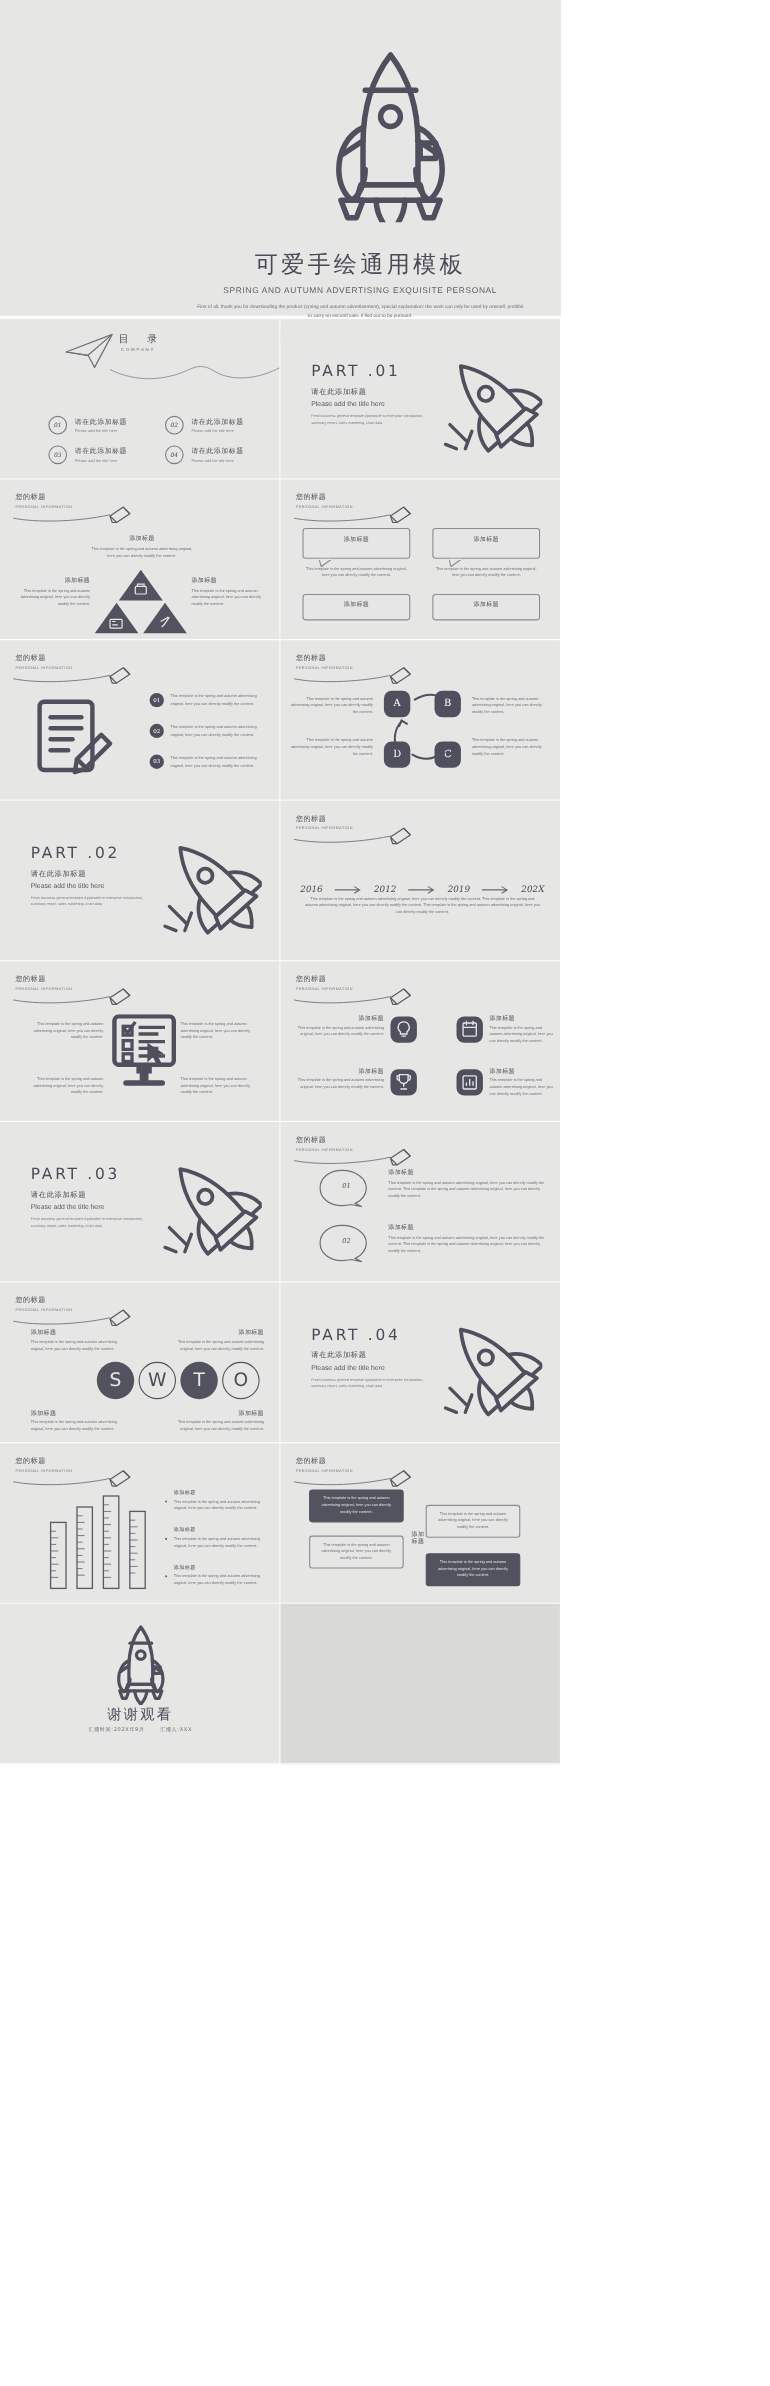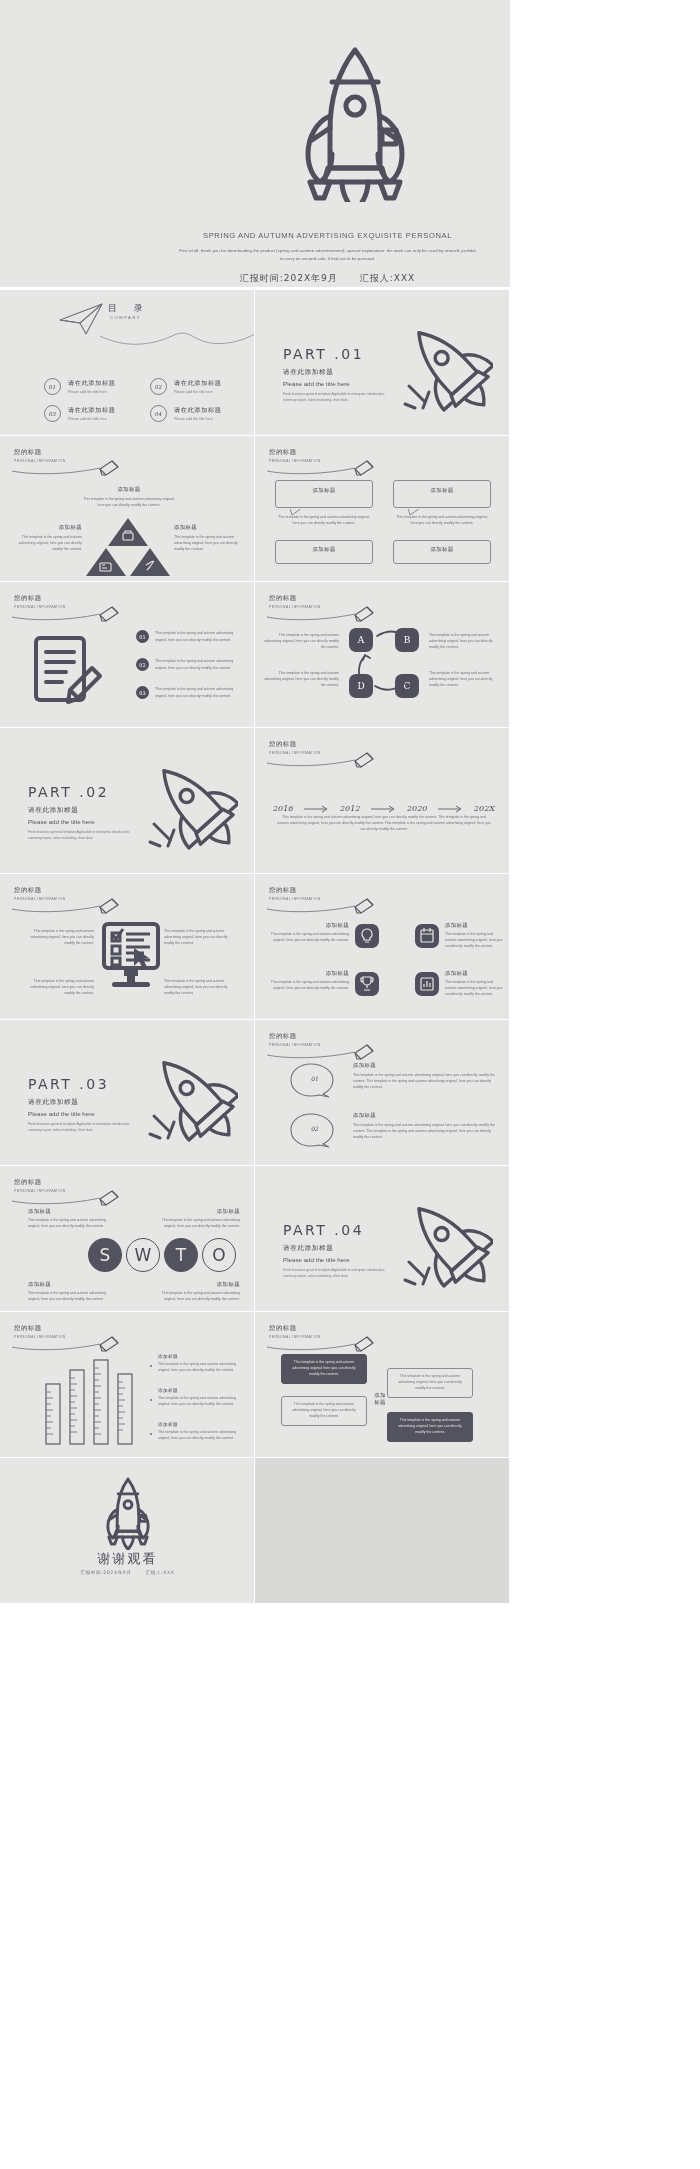--- a/index.html
+++ b/index.html
@@ -65,21 +65,21 @@
   .toc-item { position: absolute; display: flex; align-items: center; gap: 7px; }
   .toc-num {
     width: 17px; height: 17px; border: 1px solid #7c7c88; border-radius: 50%;
     display: flex; align-items: center; justify-content: center;
     font-size: 5.4px; font-style: italic; color: #4a4a58; font-family: "DejaVu Serif", serif;
   }
   .toc-t1 { font-size: 6.2px; color: #4a4a58; letter-spacing: .6px; font-family:"DejaVu Sans",sans-serif;}
   .toc-t2 { font-size: 3.6px; color: #80808b; margin-top: 2px; }
 
   
-  .part-wrap { position: absolute; left: 28px; top: 56px; width: 120px; }
+  .part-wrap { position: absolute; left: 28px; top: 40px; width: 120px; }
   .part-big {
     font-size: 14px; letter-spacing: 2.5px; color: #4a4a58;
     font-family: "DejaVu Sans", sans-serif; font-weight: 400;
   }
   .part-cn { font-size: 6.6px; color: #4a4a58; margin-top: 6px; letter-spacing:.6px; font-family:"DejaVu Sans",sans-serif;}
   .part-en { font-size: 6.2px; color: #55555f; margin-top: 3px; }
   .part-note { font-size: 3.3px; line-height: 1.75; color: #7a7a85; margin-top: 5px; width: 112px; }
   .badge-sq {
     position: absolute; width: 24px; height: 24px; border-radius: 7px;
     background: #4f4f5e; display: flex; align-items: center; justify-content: center;
@@ -131,20 +131,21 @@
         <path d="M40 86 L22 98"></path>
           <path d="M90 86 L108 98"></path>
         <rect x="92" y="88" width="14" height="14"></rect>
         <path d="M38 126 L92 126 L96 140 L34 140 Z"></path>
         <path d="M52 140 C52 152 58 162 65 170 C72 162 78 152 78 140"></path>
         <path d="M20 140 L40 140 L34 156 L26 156 Z"></path>
         <path d="M90 140 L110 140 L104 156 L96 156 Z"></path>
       </g>
     </svg>
     <div class="cover-text">
+      <div class="cover-title">可爱手绘通用模板</div>
       <div class="cover-sub">SPRING AND AUTUMN ADVERTISING EXQUISITE PERSONAL</div>
       <div class="cover-para">First of all, thank you for downloading the product (spring and autumn advertisement), special explanation: the work can only be used by oneself, prohibit to carry on second sale, if find out to be pursued.</div>
       <div class="cover-foot">
         <span>汇报时间:202X年9月</span>
         <span>汇报人:XXX</span>
       </div>
     </div>
   </div>
 
   <div class="grid">
@@ -418,21 +419,21 @@
         </div>
         <div style="position:absolute;left:18px;top:76px;width:222px;display:flex;align-items:center;justify-content:space-between">
           <span class="yr">2016</span>
           <svg width="26" height="8" viewBox="0 0 26 8">
               <path d="M0 4 H22 M18 1 L23 4 L18 7" fill="none" stroke="#6a6a76" stroke-width="1"></path>
             </svg>
           <span class="yr">2012</span>
           <svg width="26" height="8" viewBox="0 0 26 8">
               <path d="M0 4 H22 M18 1 L23 4 L18 7" fill="none" stroke="#6a6a76" stroke-width="1"></path>
             </svg>
-          <span class="yr">2020</span>
+          <span class="yr">2019</span>
           <svg width="26" height="8" viewBox="0 0 26 8">
               <path d="M0 4 H22 M18 1 L23 4 L18 7" fill="none" stroke="#6a6a76" stroke-width="1"></path>
             </svg>
           <span class="yr">202X</span>
         </div>
         <div class="t-en" style="position:absolute;left:22px;top:86px;width:214px;text-align:center">This template is the spring and autumn advertising original, here you can directly modify the content. This template is the spring and autumn advertising original, here you can directly modify the content. This template is the spring and autumn advertising original, here you can directly modify the content.</div>
       </div>
     </div>
 
     <div class="row">

